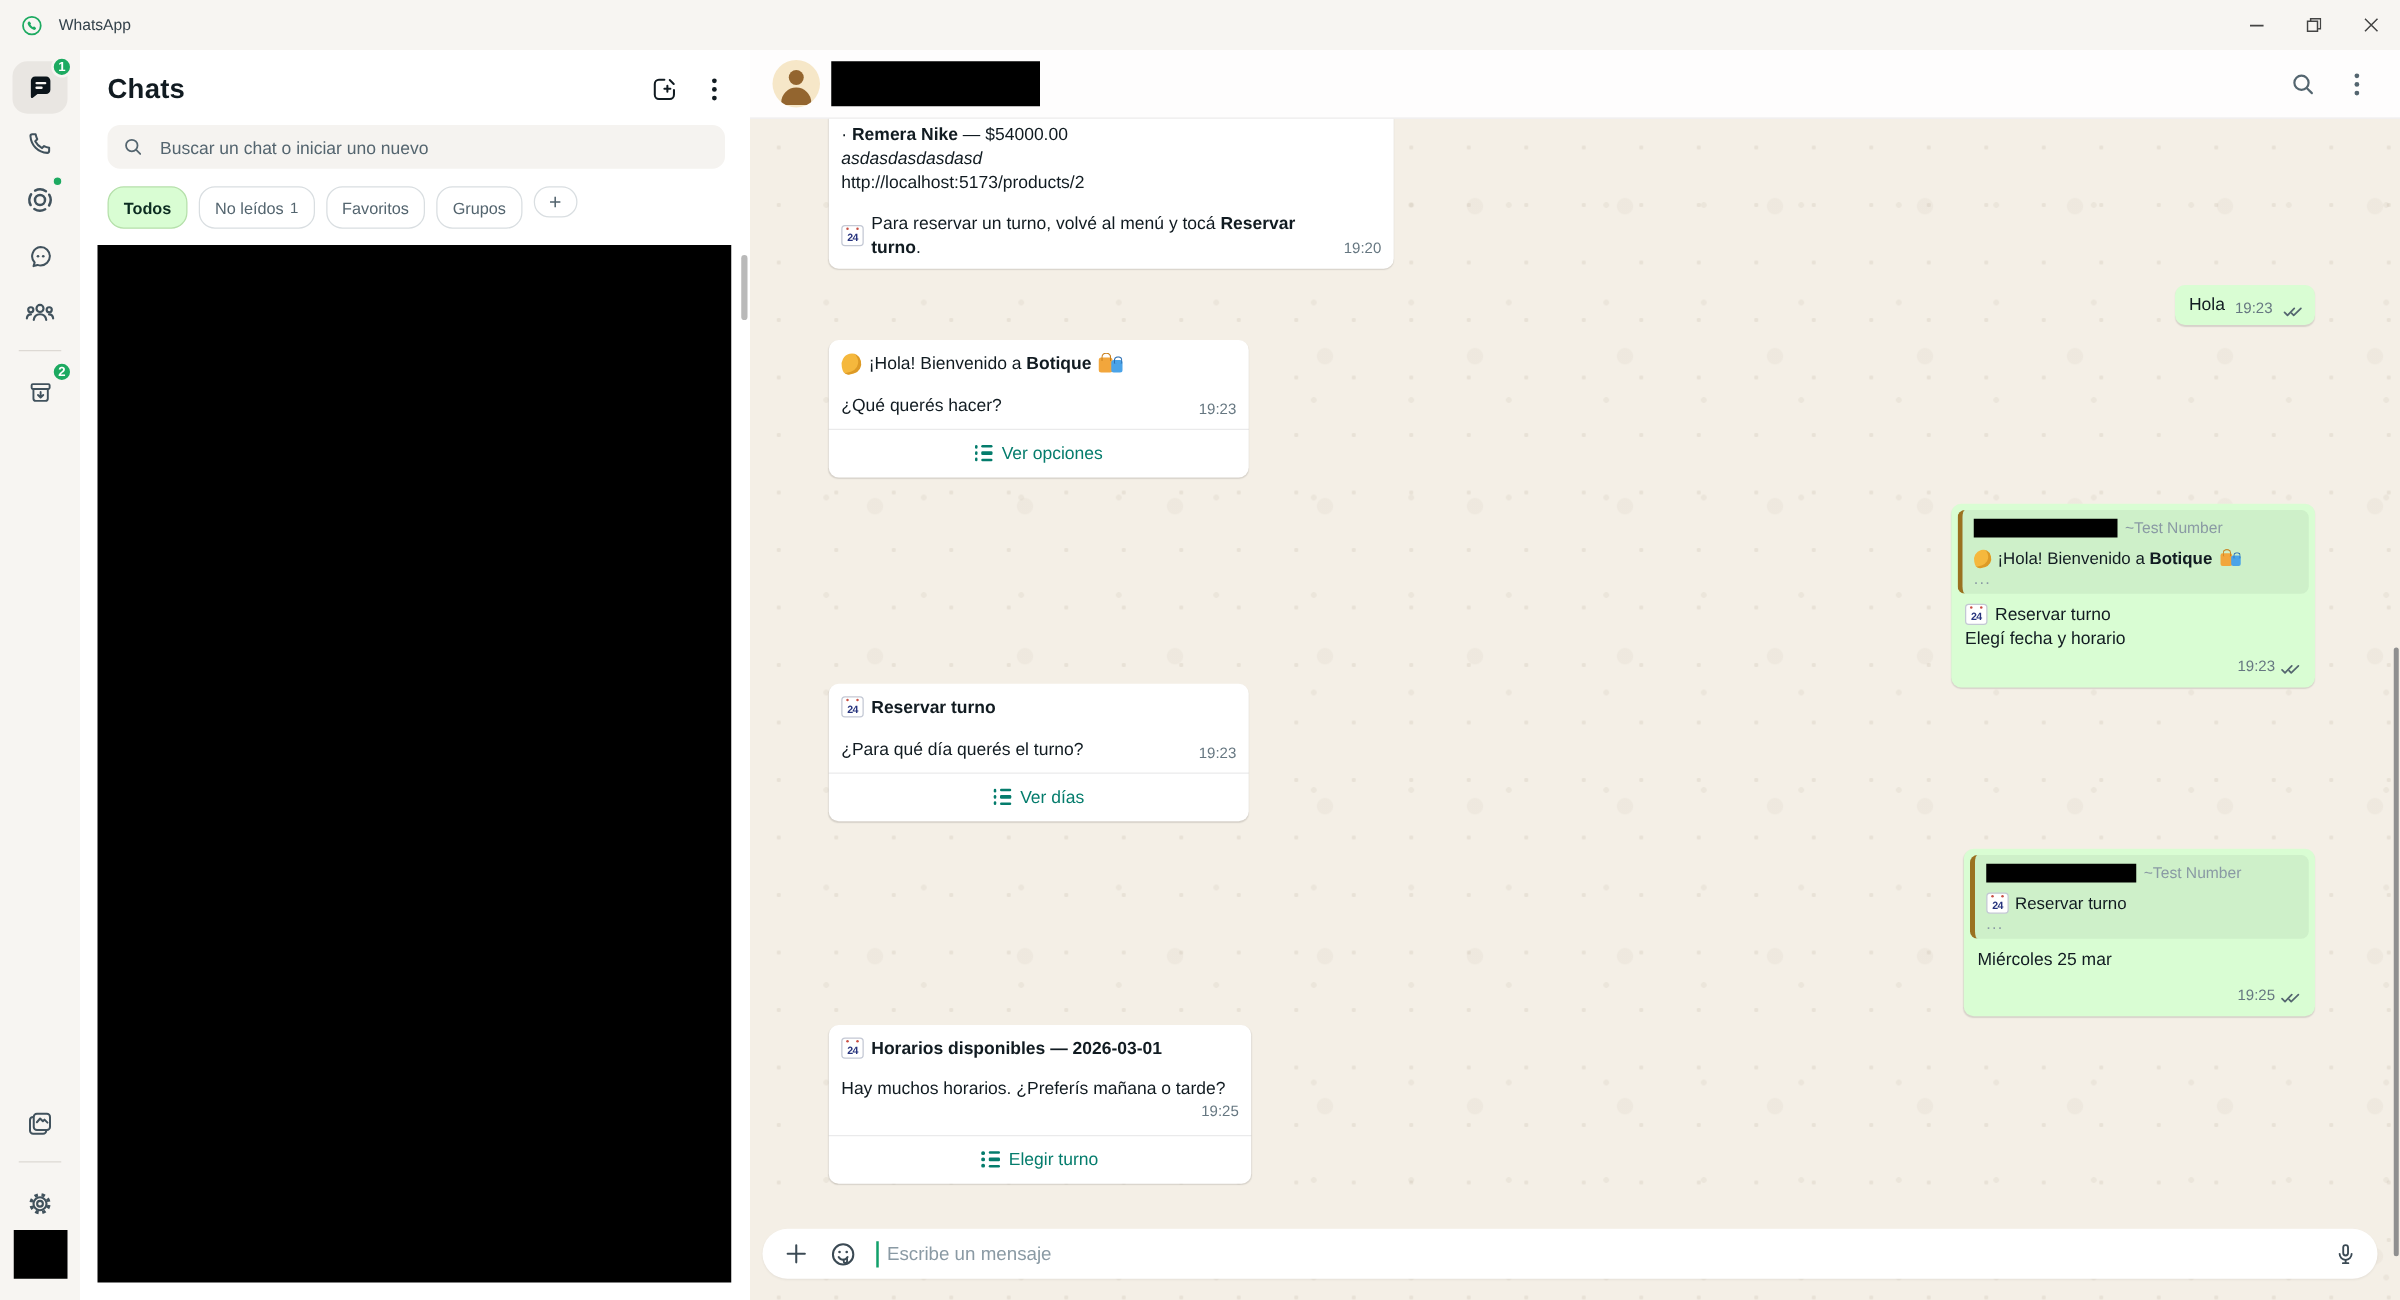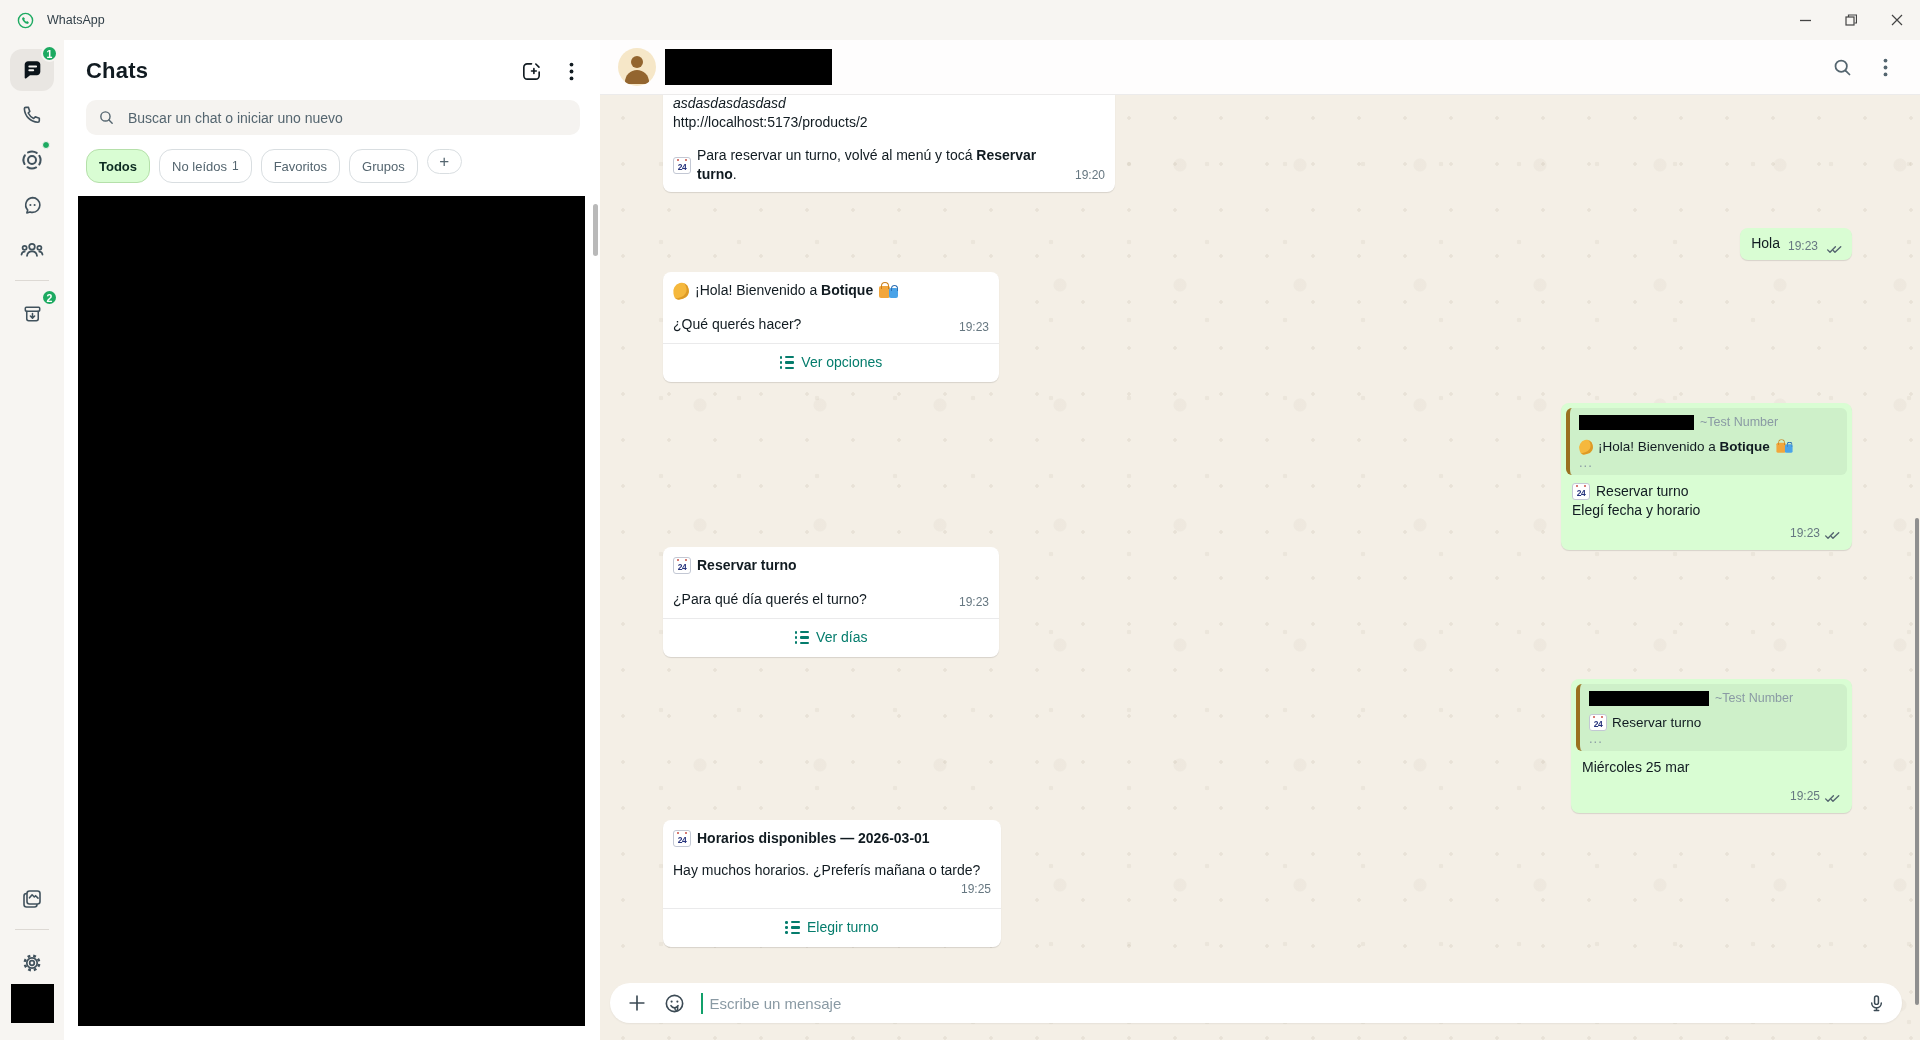--- a/index.html
+++ b/index.html
@@ -296,20 +296,24 @@
               <circle cx="2.5" cy="9.5" r="1.9" fill="#54656f"></circle>
               <circle cx="2.5" cy="16.4" r="1.9" fill="#54656f"></circle>
             </svg>
         </span>
       </div>
     </div>
 
     <div class="chatarea">
 
       <div class="bubble in pad" style="left:63px; top:-8px; width:452px;">
+        <div style="margin-top:4px;">
+          <span>·</span>
+          <span class="b">Remera Nike</span><span> — $54000.00</span>
+        </div>
         <div class="it">asdasdasdasdasd</div>
         <div>http://localhost:5173/products/2</div>
         <div class="trow" style="margin-top:14px; padding-right:40px;">
           <span class="e-cal">
               <span class="band"></span>
               <span class="day">24</span>
             </span>
           <span><span>Para reservar un turno, volvé al menú y tocá </span><span class="b">Reservar turno</span><span>.</span></span>
         </div>
         <span class="time" style="position:absolute; right:10px; bottom:7px;">19:20</span>

